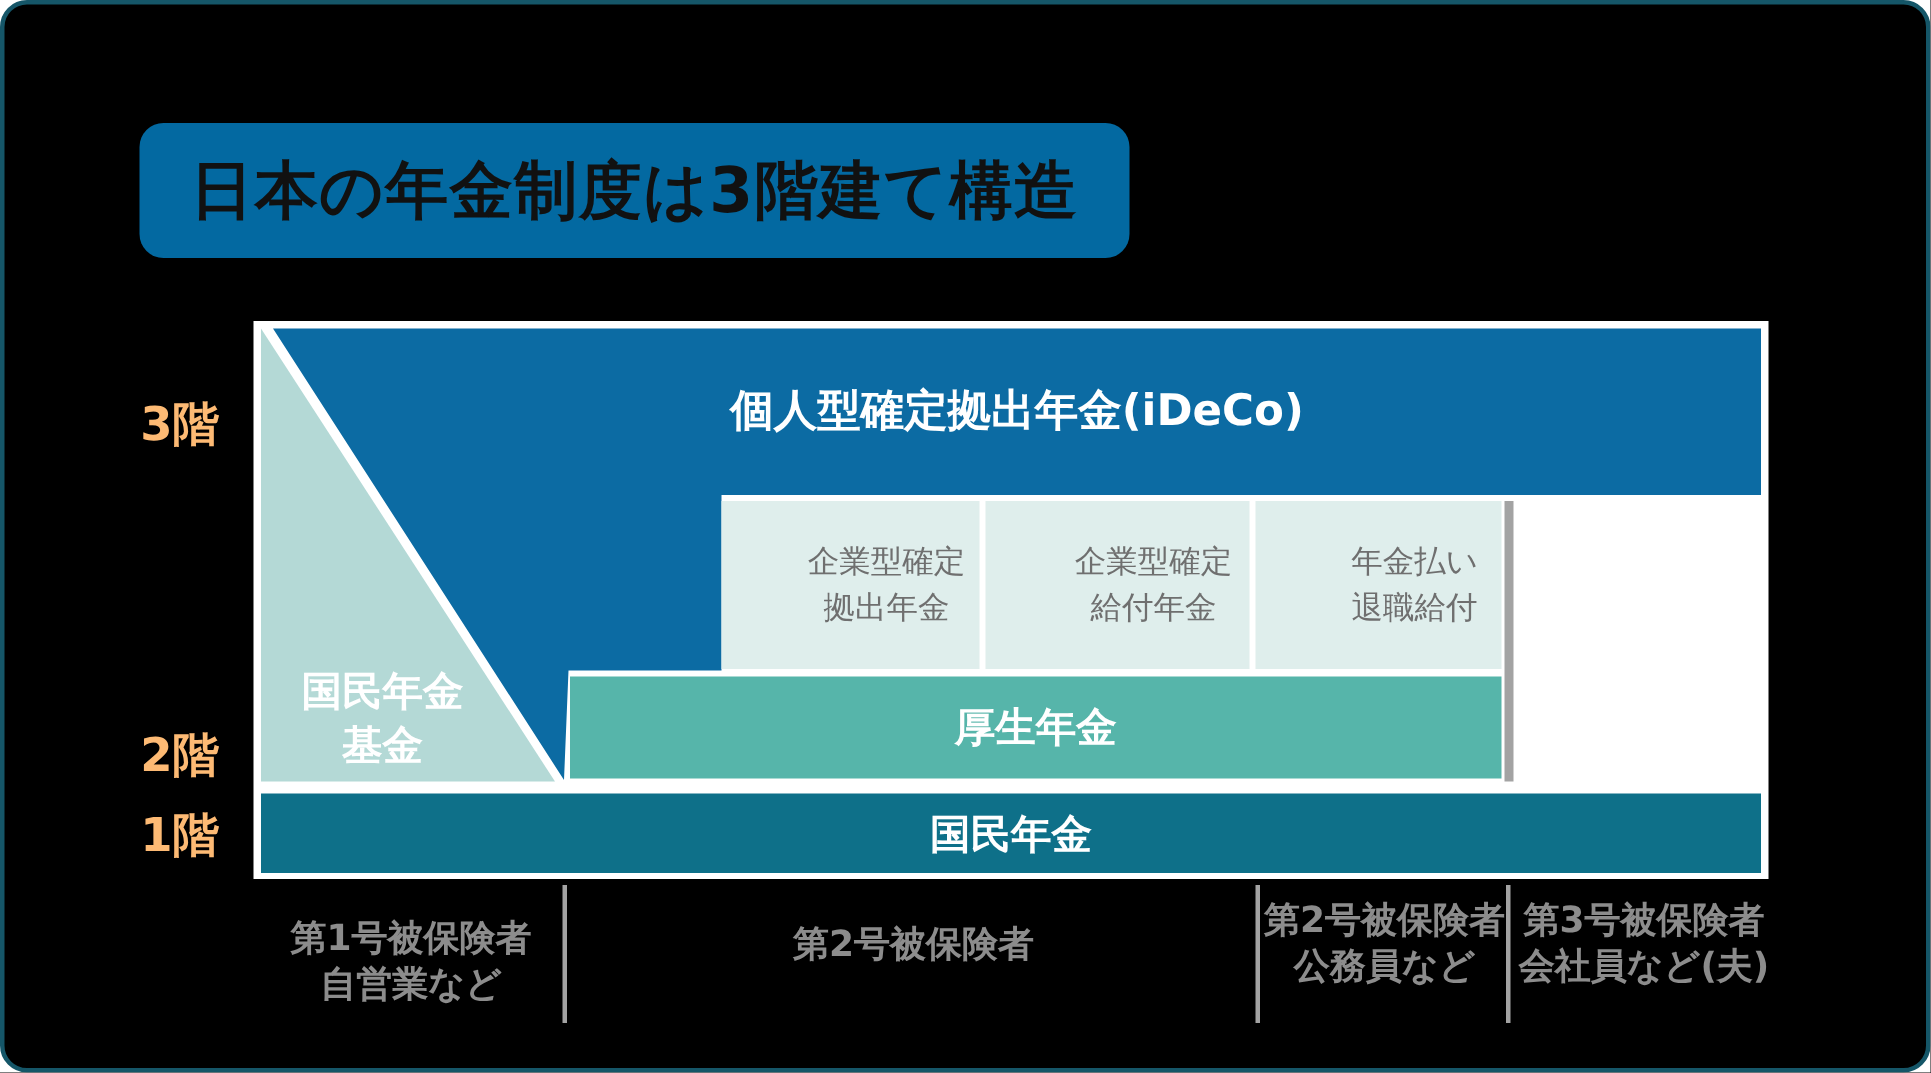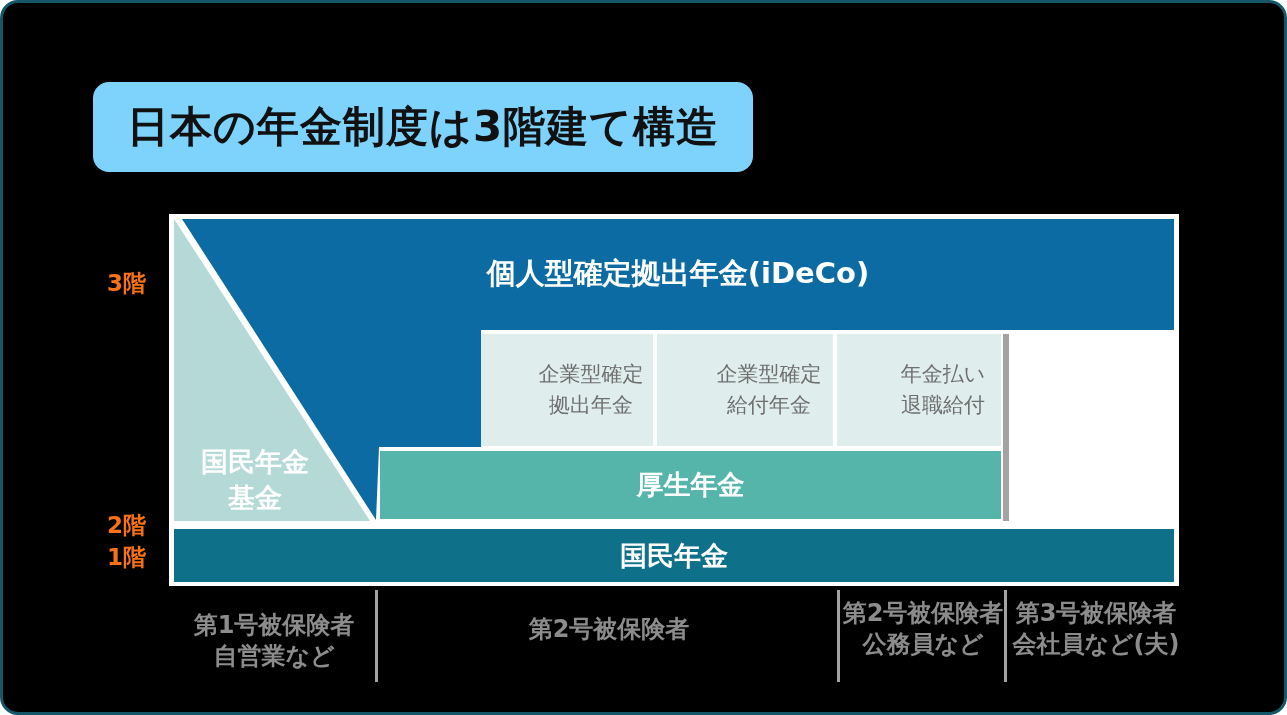--- a/index.html
+++ b/index.html
@@ -24,21 +24,21 @@
     flex-direction: column;
     align-items: center;
     justify-content: center;
     text-align: right;
     white-space: nowrap;
   }
   .title-card {
     position: absolute;
     left: 90px; top: 79px;
     width: 660px; height: 90px;
-    background: #7dd3fc;
+    background: #0369a1;
     border-radius: 16px;
     display: flex;
     align-items: center;
     justify-content: center;
   }
   .title-card .t {
     font-size: 42px;
     font-weight: 700;
     color: #111111;
     letter-spacing: 1px;
@@ -51,25 +51,25 @@
   .box1 { left: 478px; top: 331px; width: 172px; height: 112px; }
   .box2 { left: 654px; top: 331px; width: 176px; height: 112px; }
   .box3 { left: 834px; top: 331px; width: 164px; height: 112px; }
   .kosei-label   { left: 377px; top: 448px; width: 621px; height: 68px;
                    color: #ffffff; font-size: 27px; font-weight: 700; }
   .kokumin-label { left: 171px; top: 526px; width: 1000px; height: 53px;
                    color: #ffffff; font-size: 27px; font-weight: 700; }
   .floor-label {
     position: absolute;
     left: 53px; width: 90px; height: 42px;
-    color: #f97316; font-size: 23px; font-weight: 700;
+    color: #fdba74; font-size: 31px; font-weight: 700;
     display: flex; align-items: center; justify-content: flex-end;
   }
   .floor-3 { top: 259px; }
-  .floor-2 { top: 501px; }
+  .floor-2 { top: 480px; }
   .floor-1 { top: 533px; }
   .cat-label { top: 588px; height: 76px;
                color: #8c8c8c; font-size: 24px; font-weight: 700; line-height: 31px; }
   .cat1 { left: 168px;  width: 206px; margin-top: 12px; }
   .cat2 { left: 377px;  width: 458px; }
   .cat3 { left: 838px;  width: 164px; }
   .cat4 { left: 1006px; width: 174px; }
   .cat-sep {
     position: absolute;
     top: 587px; width: 3px; height: 92px;

